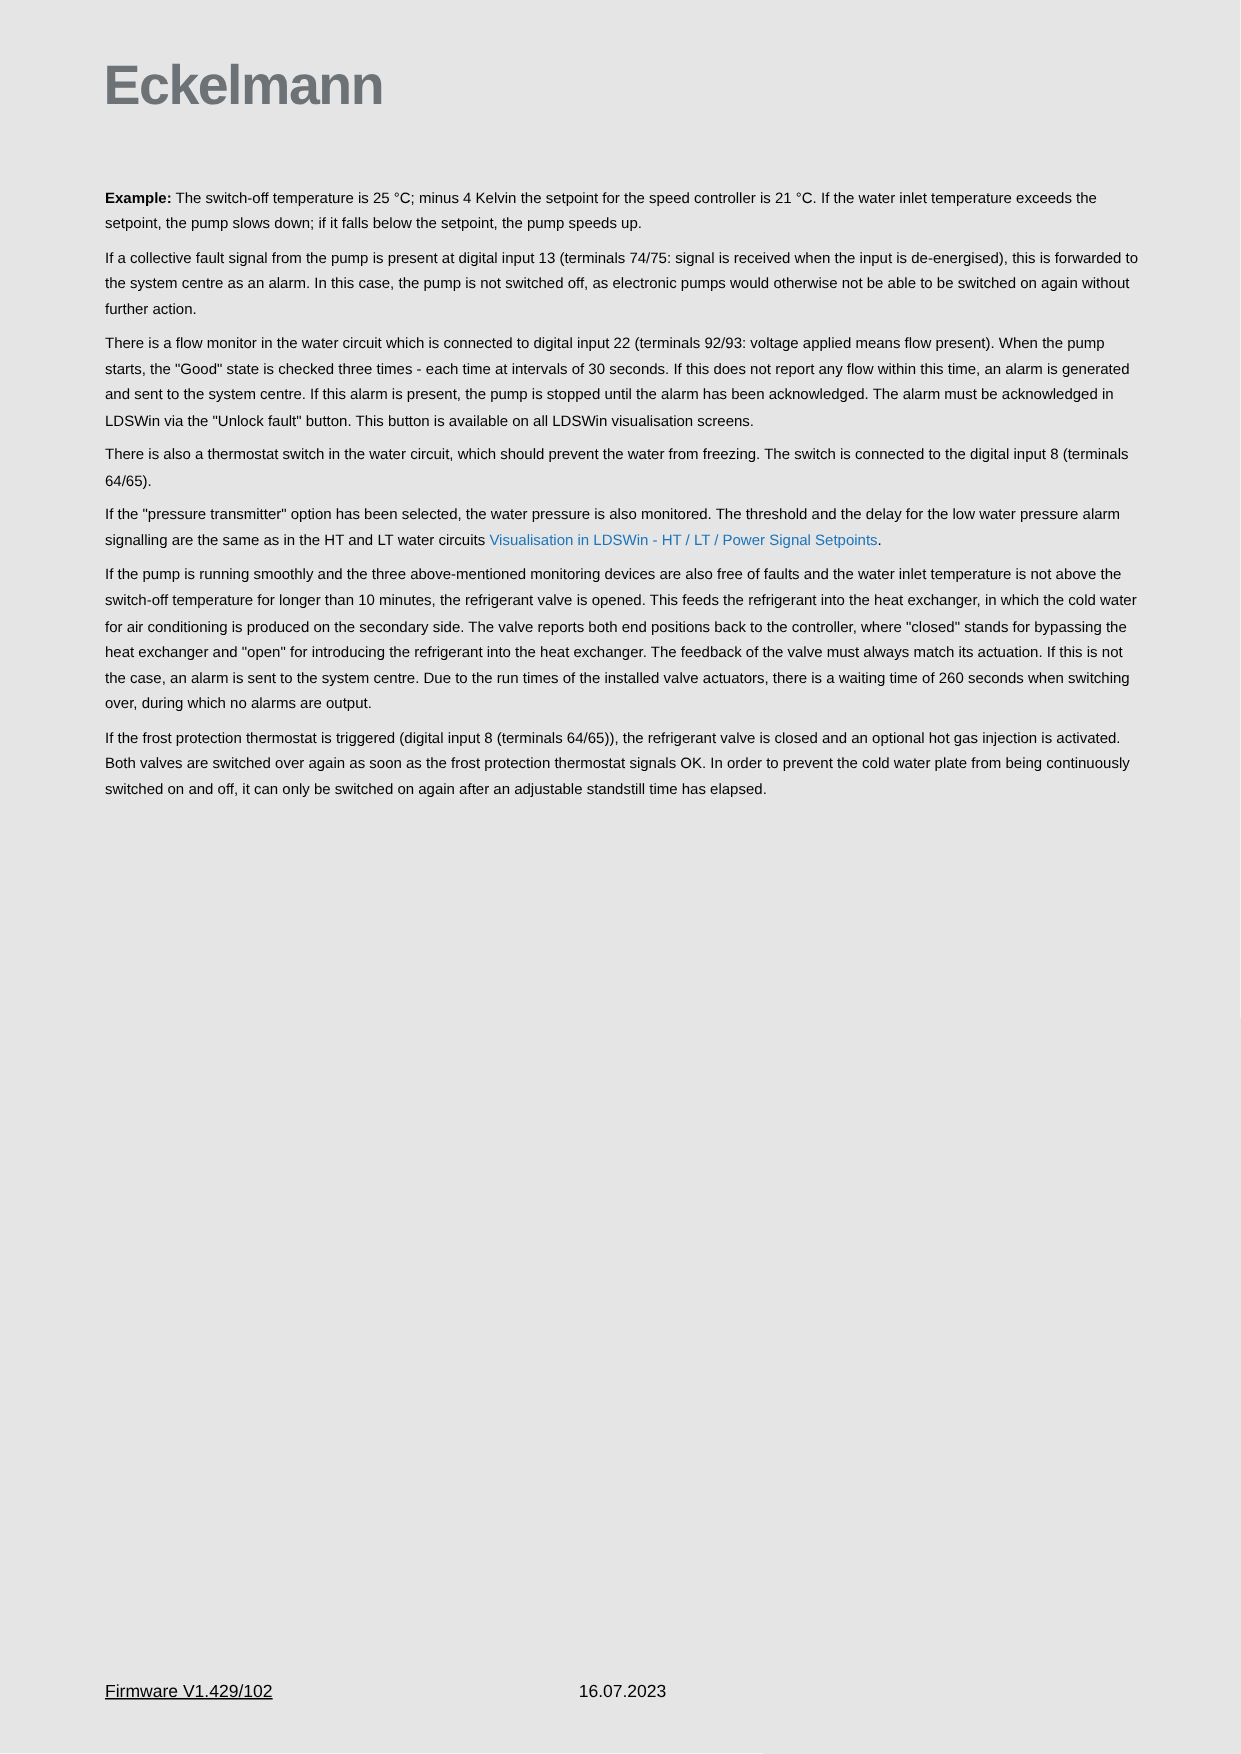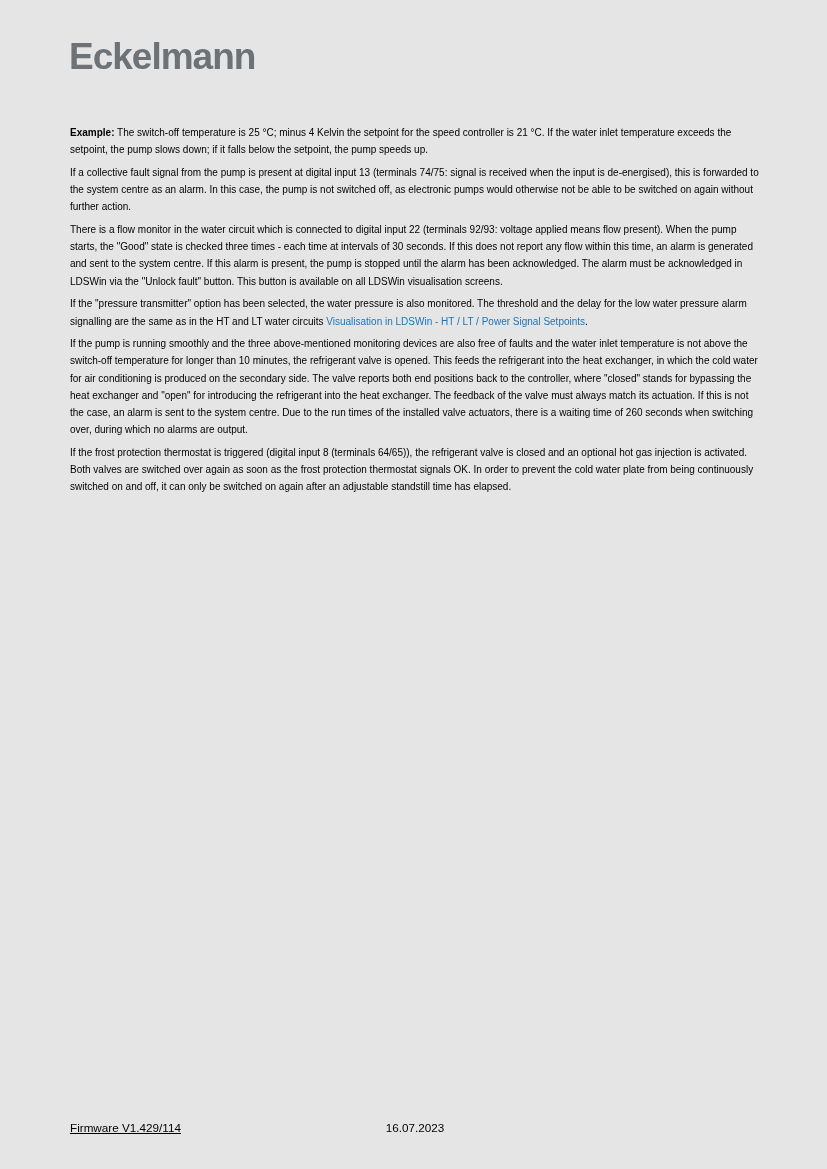--- a/index.html
+++ b/index.html
@@ -74,28 +74,29 @@
 
   <div class="content">
 
     <p><b>Example:</b><span> The switch-off temperature is 25 °C; minus 4 Kelvin the setpoint for the speed controller is 21 °C. If the water inlet temperature exceeds the setpoint, the pump slows down; if it falls below the setpoint, the pump speeds up.</span></p>
 
 
     <p>If a collective fault signal from the pump is present at digital input 13 (terminals 74/75: signal is received when the input is de-energised), this is forwarded to the system centre as an alarm. In this case, the pump is not switched off, as electronic pumps would otherwise not be able to be switched on again without further action.</p>
 
     <p>There is a flow monitor in the water circuit which is connected to digital input 22 (terminals 92/93: voltage applied means flow present). When the pump starts, the "Good" state is checked three times - each time at intervals of 30 seconds. If this does not report any flow within this time, an alarm is generated and sent to the system centre. If this alarm is present, the pump is stopped until the alarm has been acknowledged. The alarm must be acknowledged in LDSWin via the "Unlock fault" button. This button is available on all LDSWin visualisation screens.</p>
 
+    <p>There is also a thermostat switch in the water circuit, which should prevent the water from freezing. The switch is connected to the digital input 8 (terminals 64/65).</p>
 
     <p><span>If the "pressure transmitter" option has been selected, the water pressure is also monitored. The threshold and the delay for the low water pressure alarm signalling are the same as in the HT and LT water circuits </span><a class="doc-link">Visualisation in LDSWin - HT / LT / Power Signal Setpoints</a><span>.</span></p>
 
     <p>If the pump is running smoothly and the three above-mentioned monitoring devices are also free of faults and the water inlet temperature is not above the switch-off temperature for longer than 10 minutes, the refrigerant valve is opened. This feeds the refrigerant into the heat exchanger, in which the cold water for air conditioning is produced on the secondary side. The valve reports both end positions back to the controller, where "closed" stands for bypassing the heat exchanger and "open" for introducing the refrigerant into the heat exchanger. The feedback of the valve must always match its actuation. If this is not the case, an alarm is sent to the system centre. Due to the run times of the installed valve actuators, there is a waiting time of 260 seconds when switching over, during which no alarms are output.</p>
 
     <p>If the frost protection thermostat is triggered (digital input 8 (terminals 64/65)), the refrigerant valve is closed and an optional hot gas injection is activated. Both valves are switched over again as soon as the frost protection thermostat signals OK. In order to prevent the cold water plate from being continuously switched on and off, it can only be switched on again after an adjustable standstill time has elapsed.</p>
 
   </div>
 
   <div class="footer">
     <span class="footer-left">Firmware V1.4</span>
     <span class="footer-center">16.07.2023</span>
-    <span class="footer-right">29/114</span>
+    <span class="footer-right">29/102</span>
   </div>
 
 </div>
 
 </body></html>

